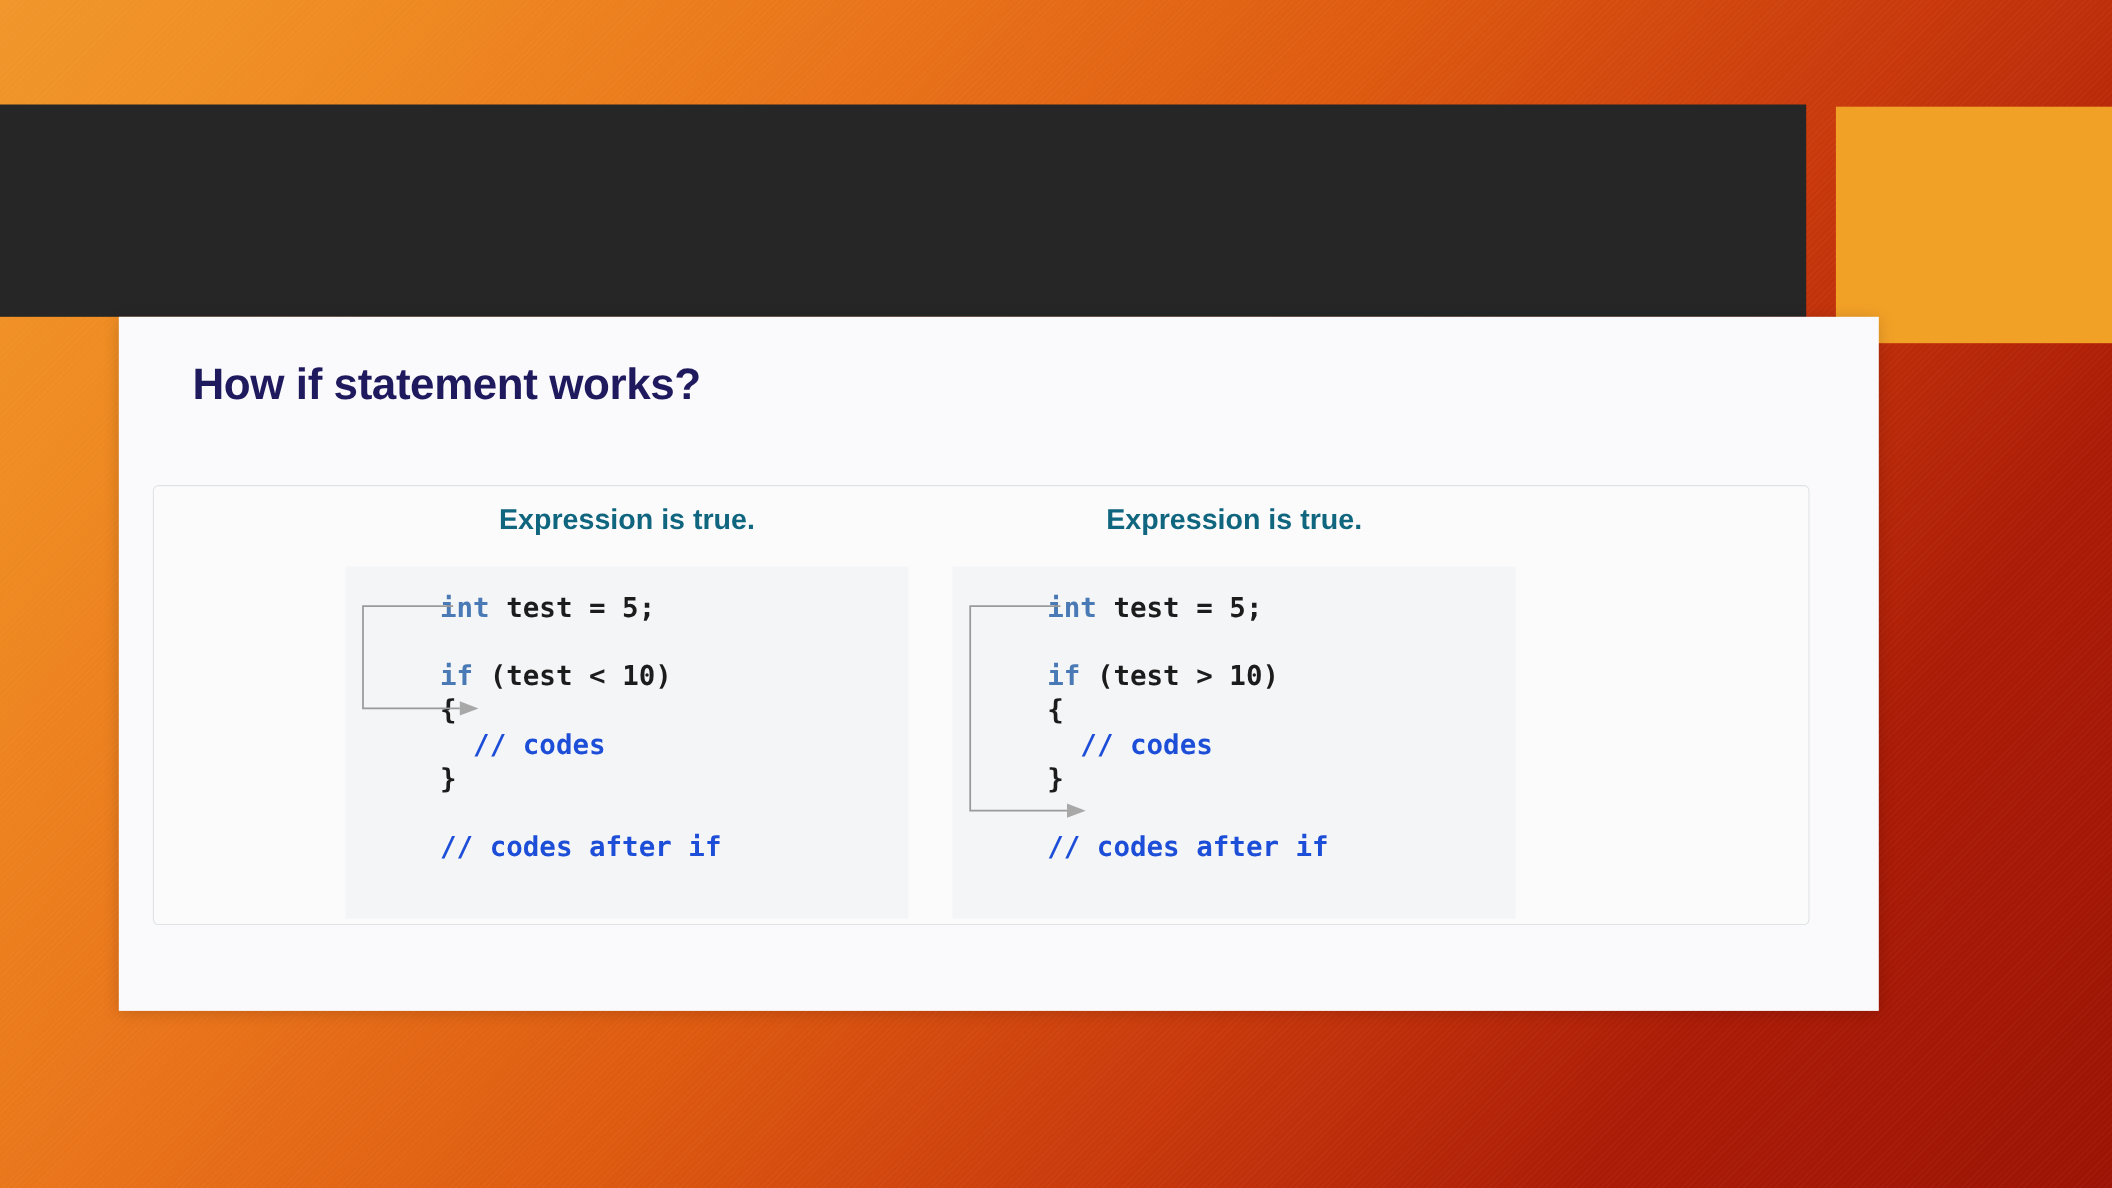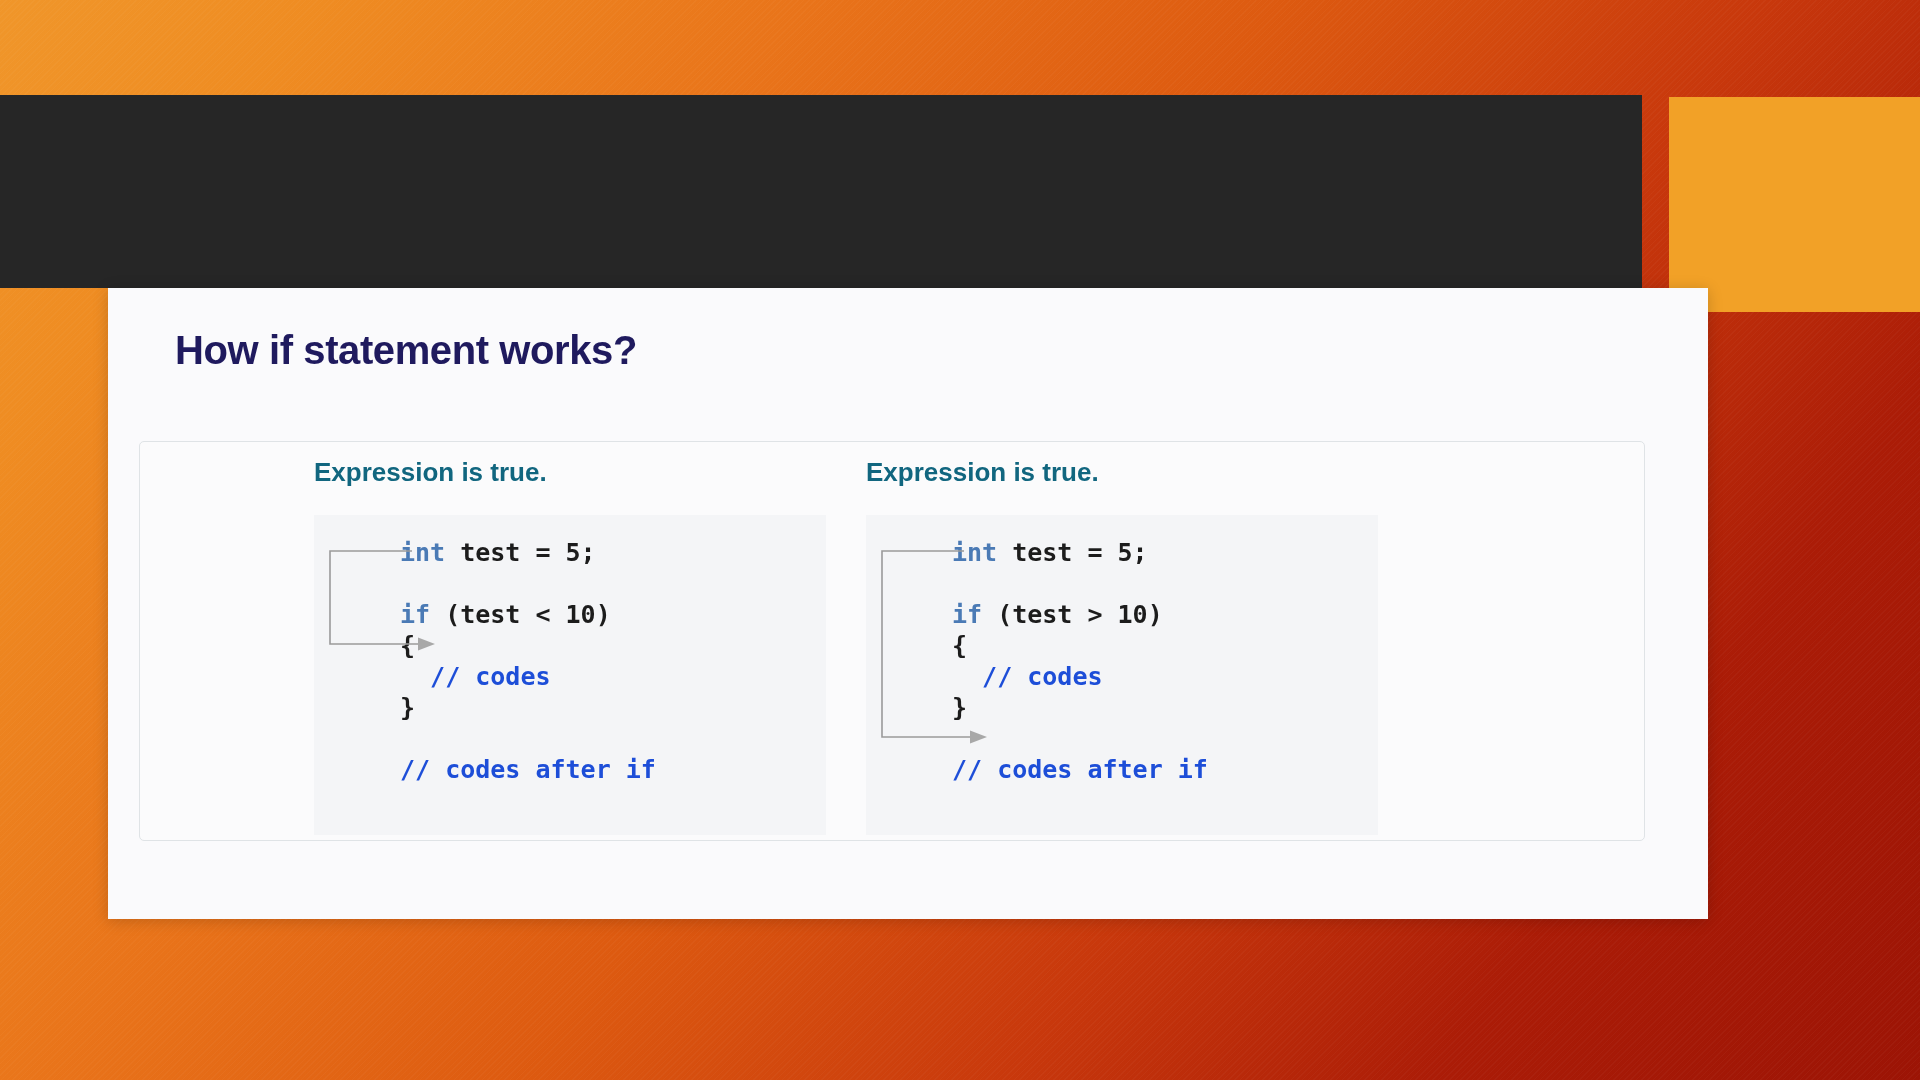--- a/index.html
+++ b/index.html
@@ -109,21 +109,21 @@
     width: 512px;
     height: 100%;
   }
   #diagram-true  { left: 174px; }
   #diagram-false { left: 726px; }
 
   .diagram-heading {
     position: absolute;
     top: 15px;
     width: 100%;
-    text-align: left;
+    text-align: center;
     font-size: 26px;
     font-weight: 700;
     color: #11667f;
     font-family: "Liberation Sans", sans-serif;
     white-space: nowrap;
   }
 
   .code-block {
     position: absolute;
     top: 73px;

